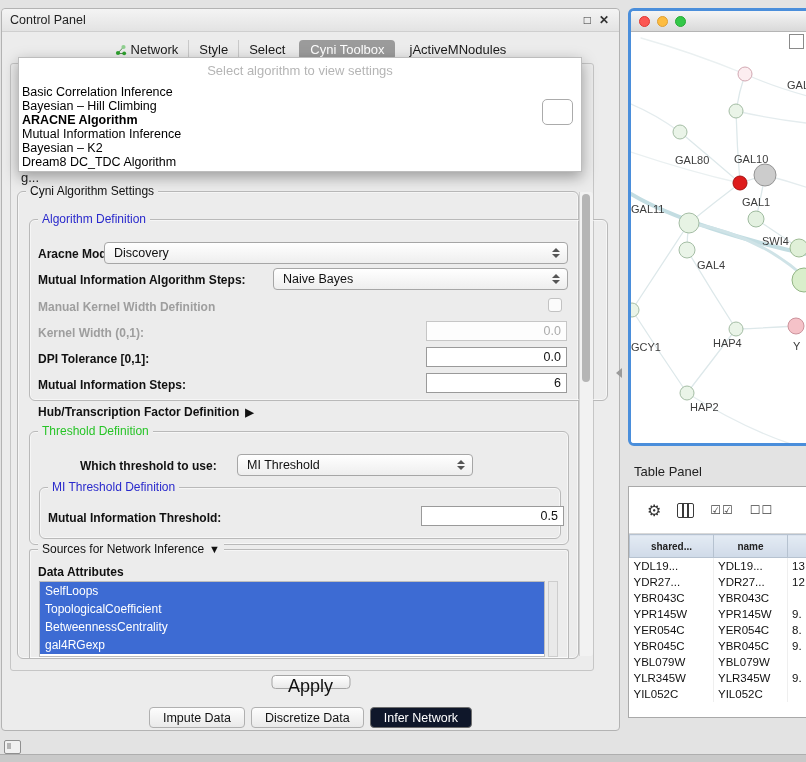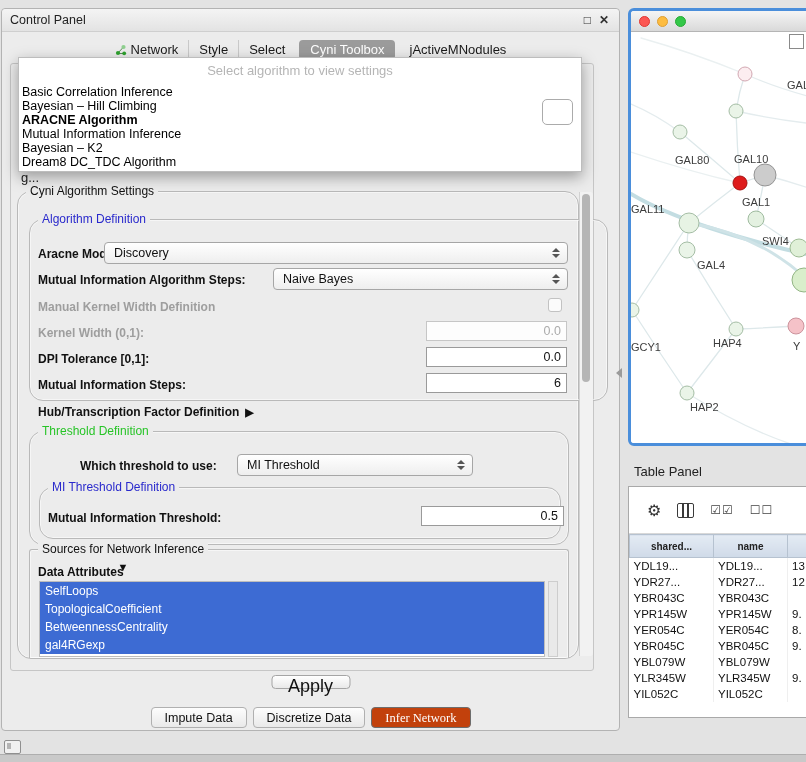--- a/index.html
+++ b/index.html
@@ -18,21 +18,21 @@
   .tabs{position:absolute;left:0;top:30px;right:0;height:22px;display:flex;justify-content:center;align-items:center;}
   .tab{display:flex;align-items:center;gap:4px;font-size:13px;color:#1a1a1a;padding:2px 10px;line-height:16px;}
   .tab + .tab{border-left:1px solid #c9c9c9;}
   .tab.active{background:#9b9b9b;color:#fff;border-radius:4px;border-left-color:transparent;margin:0 4px;}
   .tab.active + .tab{border-left-color:transparent;}
 
   .content-frame{position:absolute;left:8px;top:54px;width:582px;height:606px;
     border:1px solid #c6c6c6;border-radius:3px;background:#ececec;}
 
   
-  .gbox{position:absolute;border:1px solid #b9b9b9;border-radius:14px;box-shadow:inset 0 0 0 1px rgba(255,255,255,.55);}
+  .gbox{position:absolute;border:1px solid #b9b9b9;border-radius:6px;box-shadow:inset 0 0 0 1px rgba(255,255,255,.55);}
   .legend{position:absolute;top:-8px;left:8px;background:#ececec;padding:0 4px;font-size:12px;color:#111;white-space:nowrap;}
   .legend.blue{color:#2929cc;}
   .legend.green{color:#27c427;}
 
   .lbl{position:absolute;font-size:12px;font-weight:bold;color:#111;white-space:nowrap;}
   .lbl.dis{color:#9e9e9e;}
 
   .combo{position:absolute;height:22px;background:linear-gradient(#ffffff,#eeeeee);
     border:1px solid #a6a6a6;border-radius:4px;display:flex;align-items:center;box-sizing:border-box;}
   .combo-val{font-size:12.5px;color:#111;padding-left:9px;flex:1;}
@@ -57,21 +57,21 @@
   .scrollbar-v{position:absolute;background:#f2f2f2;border-left:1px solid #d2d2d2;border-radius:0 3px 3px 0;}
   .scrollbar-v .thumb{position:absolute;left:2px;width:8px;background:#b5b5b5;border-radius:4px;}
 
   .apply-btn{position:absolute;left:50%;transform:translateX(-50%);top:666px;height:14px;padding:0 16px;
     font-family:"Liberation Sans",sans-serif;font-size:18px;color:#111;
     background:linear-gradient(#ffffff,#e9e9e9);border:1px solid #a5a5a5;border-radius:4px;}
 
   .bottom-tabs{position:absolute;left:0;right:0;top:698px;display:flex;justify-content:center;gap:6px;}
   .btab{height:21px;line-height:21px;padding:0 13px;font-size:12.5px;color:#111;border:1px solid #b0b0b0;
     border-radius:4px;background:linear-gradient(#fdfdfd,#e9e9e9);}
-  .btab.active{background:#c2410c;border-color:#6d6d6d;color:#fff;font-family:Liberation Serif, serif;}
+  .btab.active{background:#0f172a;border-color:#6d6d6d;color:#fff;}
 
   
   .popup{position:absolute;left:16px;top:48px;width:562px;z-index:60;background:#fff;
     border:1px solid #bdbdbd;box-shadow:0 5px 14px rgba(0,0,0,.35);padding-bottom:2px;}
   .popup-head{font-size:13px;color:#b5b5b5;text-align:center;padding:5px 0 7px;}
   .pitem{font-size:12.5px;color:#000;line-height:14px;padding:0 3px 0 3px;white-space:nowrap;}
   .pitem.sel{font-weight:bold;}
   .combo-frag{position:absolute;left:540px;top:90px;width:31px;height:26px;z-index:61;
     background:#fff;border:1px solid #ababab;border-radius:5px;box-sizing:border-box;}
   .frag-text{position:absolute;left:19px;top:161px;font-size:13px;color:#222;z-index:1;}
@@ -209,21 +209,21 @@
         </span>
     </div>
 
     <div class="gbox" style="left:37px;top:478px;width:520px;height:50px;">
       <span class="legend blue">MI Threshold Definition</span>
     </div>
     <span class="lbl" style="left:46px;top:502px;">Mutual Information Threshold:</span>
     <div class="tfield" style="left:419px;top:497px;width:143px;">0.5</div>
 
     <div class="gbox" style="left:27px;top:540px;width:538px;height:108px;border-bottom:none;border-radius:3px 3px 0 0;">
-      <span class="legend" style="display:flex;gap:5px;align-items:center;flex-direction:column;">
+      <span class="legend" style="display:flex;gap:5px;align-items:center;">
         <span>Sources for Network Inference</span>
         <span class="tri">▼</span>
       </span>
     </div>
     <span class="lbl" style="left:36px;top:556px;">Data Attributes</span>
     <div class="attr-list" style="left:37px;top:572px;width:506px;height:76px;" id="attr-list">
         <div class="aitem">SelfLoops</div>
         <div class="aitem">TopologicalCoefficient</div>
         <div class="aitem">BetweennessCentrality</div>
         <div class="aitem">gal4RGexp</div>

